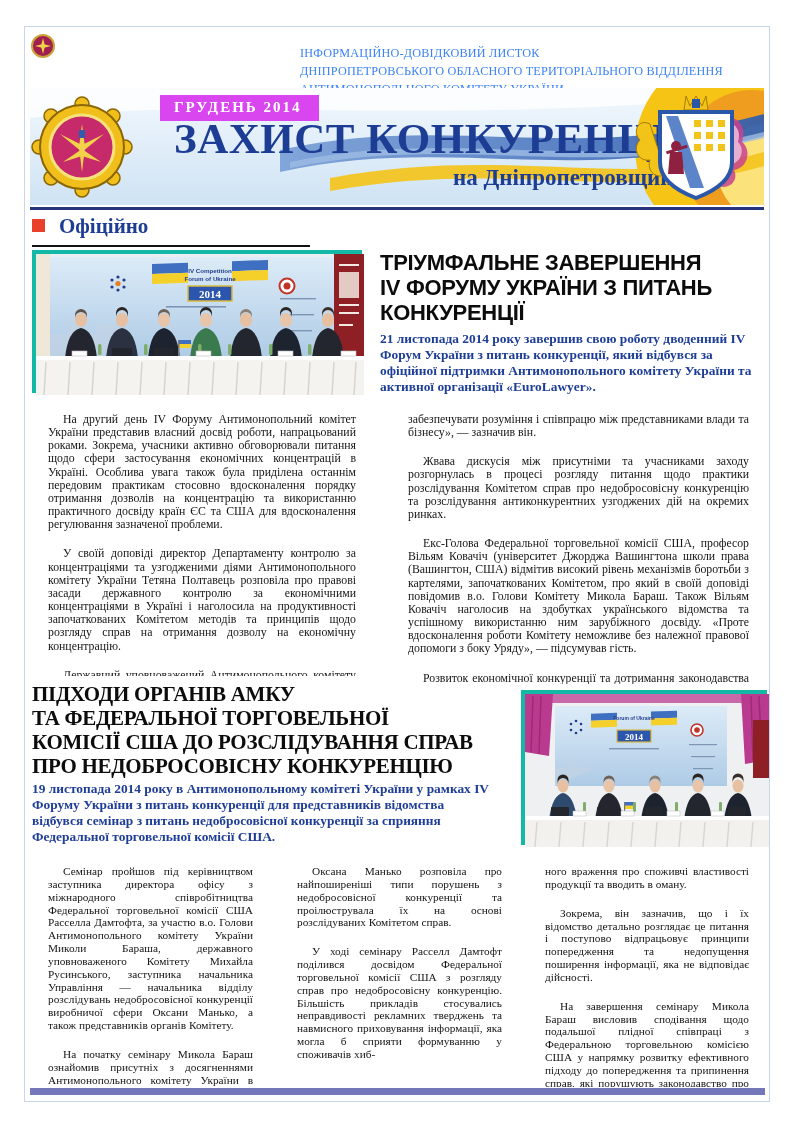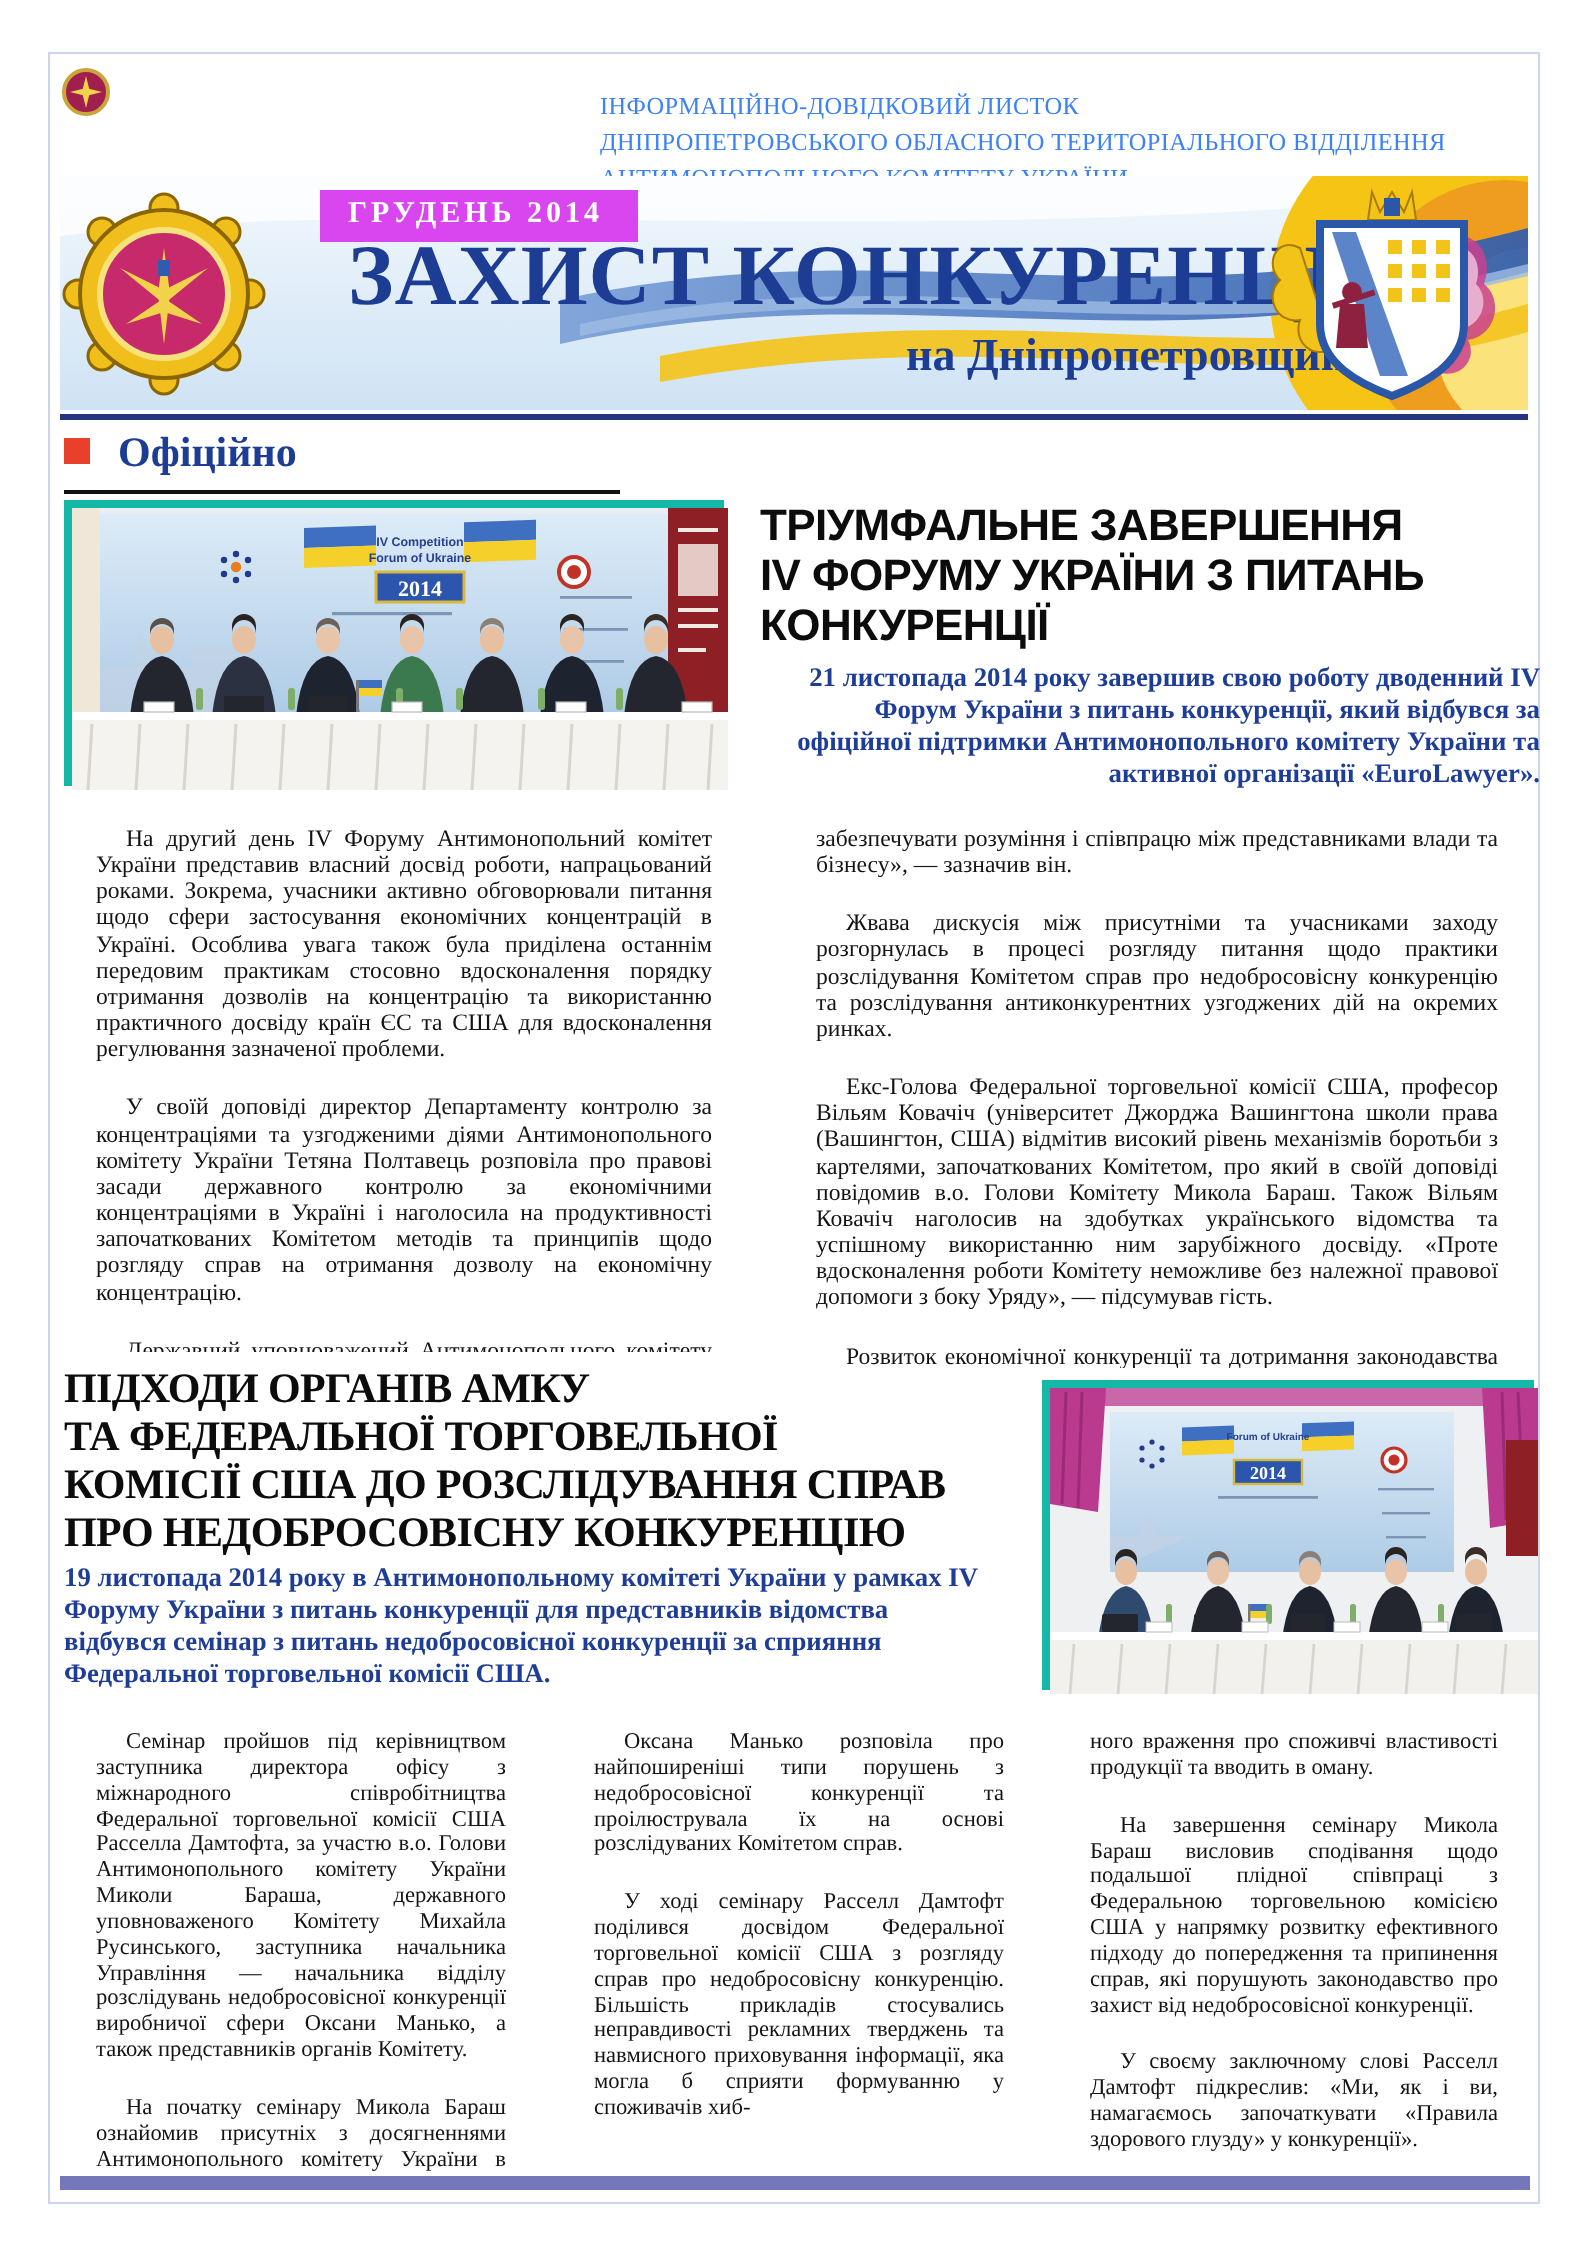--- a/index.html
+++ b/index.html
@@ -35,21 +35,21 @@
 
   
   .photo{position:absolute;border:4px solid #14b8a6;box-sizing:border-box;background:#e9eef3;}
   .photo1{left:32px;top:250px;width:330px;height:143px;}
   .photo2{left:521px;top:690px;width:246px;height:155px;}
 
   .headline{font-family:"Liberation Sans", sans-serif;font-weight:800;color:#0c0c0c;
             letter-spacing:-0.3px;}
   .a1-headline{position:absolute;left:380px;top:250px;width:392px;font-size:22px;line-height:25px;}
   .lead{font-weight:bold;color:#1e3d96;text-align:left;}
-  .a1-lead{position:absolute;left:380px;top:331px;width:390px;font-size:13.4px;line-height:16px;height:66px;overflow:hidden;text-align:right;}
+  .a1-lead{position:absolute;left:380px;top:331px;width:390px;font-size:13.4px;line-height:16px;height:66px;overflow:hidden;}
 
   .body-col p{margin:16px;text-indent:15px;text-align:justify;}
   .body-col p.cont{text-indent:0;}
   .a1-col{position:absolute;top:397px;font-size:11.8px;line-height:13.15px;overflow:hidden;}
   .a1-left{left:32px;width:340px;height:279px;}
   .a1-right{left:392px;width:373px;height:287px;}
 
   
   .a2-headline{position:absolute;left:32px;top:682px;width:470px;font-size:21px;line-height:24px;font-family:Liberation Serif, serif;}
   .a2-lead{position:absolute;left:32px;top:781px;width:462px;font-size:13.4px;line-height:16px;height:66px;overflow:hidden;}
@@ -430,18 +430,19 @@
   <div class="body-col a2-col a2-c1">
     <p>Семінар пройшов під керівництвом заступника директора офісу з міжнародного співробітництва Федеральної торговельної комісії США Расселла Дамтофта, за участю в.о. Голови Антимонопольного комітету України Миколи Бараша, державного уповноваженого Комітету Михайла Русинського, заступника начальника Управління — начальника відділу розслідувань недобросовісної конкуренції виробничої сфери Оксани Манько, а також представників органів Комітету.</p>
     <p>На початку семінару Микола Бараш ознайомив присутніх з досягненнями Антимонопольного комітету України в напрямку попередження справ про порушення законодавства про захист від недобросовісної конкуренції та наголосив на необхідності</p>
   </div>
   <div class="body-col a2-col a2-c2">
     <p>Оксана Манько розповіла про найпоширеніші типи порушень з недобросовісної конкуренції та проілюструвала їх на основі розслідуваних Комітетом справ.</p>
     <p>У ході семінару Расселл Дамтофт поділився досвідом Федеральної торговельної комісії США з розгляду справ про недобросовісну конкуренцію. Більшість прикладів стосувались неправдивості рекламних тверджень та навмисного приховування інформації, яка могла б сприяти формуванню у споживачів хиб-</p>
   </div>
   <div class="body-col a2-col a2-c3">
     <p class="cont">ного враження про споживчі властивості продукції та вводить в оману.</p>
+    <p>Зокрема, він зазначив, що і їх відомство детально розглядає це питання і поступово відпрацьовує принципи попередження та недопущення поширення інформації, яка не відповідає дійсності.</p>
     <p>На завершення семінару Микола Бараш висловив сподівання щодо подальшої плідної співпраці з Федеральною торговельною комісією США у напрямку розвитку ефективного підходу до попередження та припинення справ, які порушують законодавство про захист від недобросовісної конкуренції.</p>
     <p>У своєму заключному слові Расселл Дамтофт підкреслив: «Ми, як і ви, намагаємось започаткувати «Правила здорового глузду» у конкуренції».</p>
   </div>
 
   <div class="bottom-bar"></div>
 </div>
 
 </body></html>

